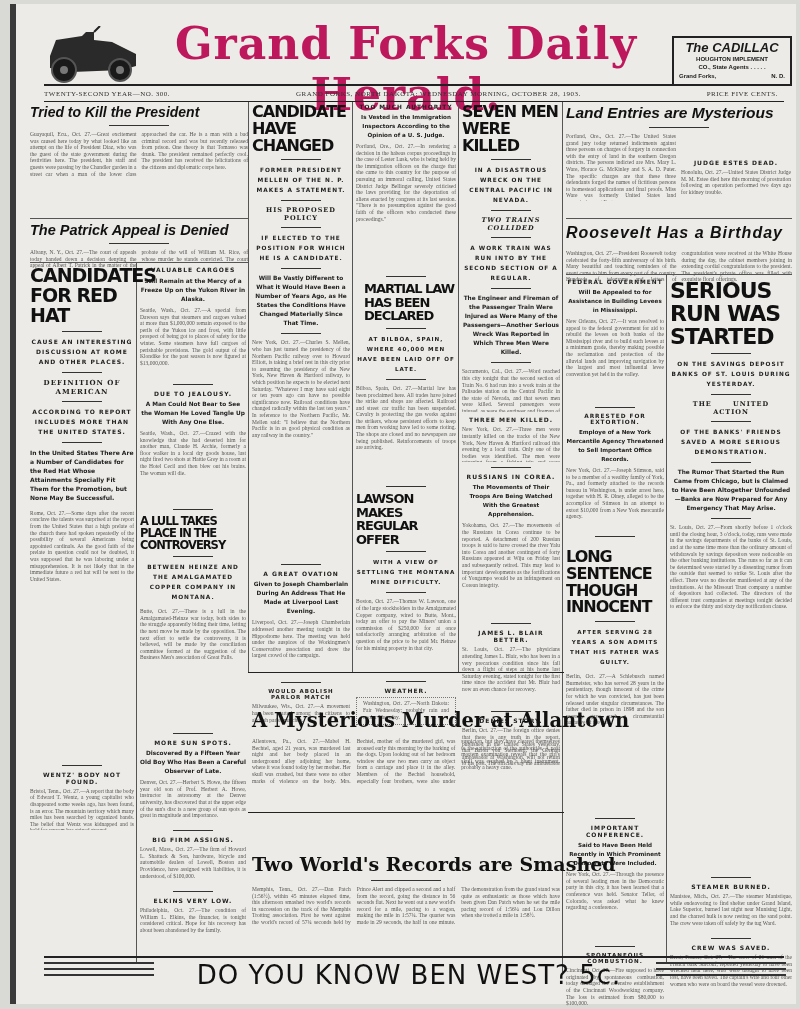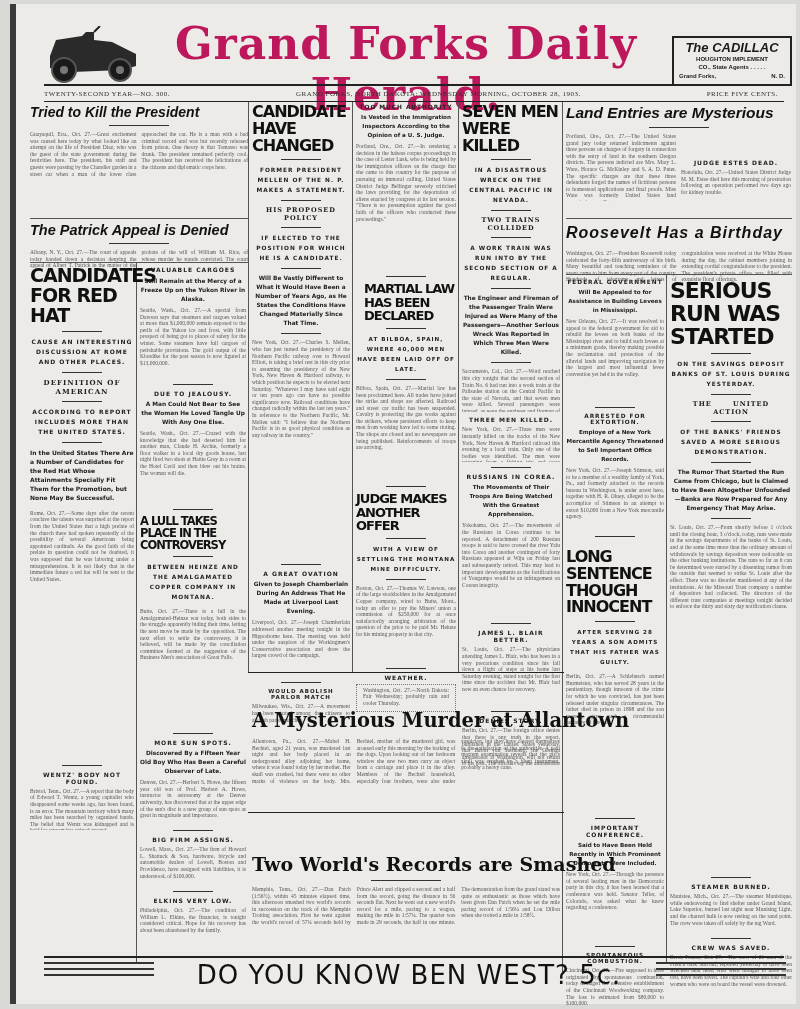--- a/index.html
+++ b/index.html
@@ -170,36 +170,36 @@
     <div class="smallhead" style="font-size:5.8px;">TOO MUCH AUTHORITY</div>
     <div class="subhead" style="margin-top:3px; font-size:5.6px;">Is Vested in the Immigration Inspectors According to the Opinion of a U. S. Judge.</div>
     <div class="body-text" style="height:128px; margin-top:3px;">Portland, Ore., Oct. 27.—In rendering a decision in the habeas corpus proceedings in the case of Lester Lusk, who is being held by the immigration officers on the charge that she came to this country for the purpose of pursuing an immoral calling, United States District Judge Bellinger severely criticised the laws providing for the deportation of aliens enacted by congress at its last session. "There is no presumption against the good faith of the officers who conducted these proceedings."</div>
     <div class="dash"></div>
     <div class="h-cond" style="font-size:13px; width:100px;margin-left:8px;">MARTIAL LAW HAS BEEN DECLARED</div>
     <div class="dash"></div>
     <div class="deck" style="font-size:5.6px;">AT BILBOA, SPAIN, WHERE 40,000 MEN HAVE BEEN LAID OFF OF LATE.</div>
     <div class="dash"></div>
     <div class="body-text" style="height:96px;">Bilboa, Spain, Oct. 27.—Martial law has been proclaimed here. All trades have joined the strike and shops are affected. Railroad and street car traffic has been suspended. Cavalry is protecting the gas works against the strikers, whose persistent efforts to keep men from working have led to some rioting. The shops are closed and no newspapers are being published. Reinforcements of troops are arriving.</div>
     <div class="dash"></div>
-    <div class="h-cond" style="font-size:13px; width:100px;">JUDGE MAKES ANOTHER OFFER</div>
+    <div class="h-cond" style="font-size:13px; width:100px;">LAWSON MAKES REGULAR OFFER</div>
     <div class="dash"></div>
     <div class="deck" style="font-size:5.6px;">WITH A VIEW OF SETTLING THE MONTANA MINE DIFFICULTY.</div>
     <div class="dash"></div>
     <div class="body-text" style="height:78px;">Boston, Oct. 27.—Thomas W. Lawson, one of the large stockholders in the Amalgamated Copper company, wired to Butte, Mont., today an offer to pay the Miners' union a commission of $250,000 for at once satisfactorily arranging arbitration of the question of the price to be paid Mr. Heinze for his mining property in that city.</div>
     <div class="dash"></div>
     <div class="smallhead" style="font-size:6px;">WEATHER.</div>
     <div class="body-text" style="height:28px; margin-top:3px; border:1px dotted #777; padding:2px 6px;">Washington, Oct. 27.—North Dakota: Fair Wednesday; probably rain and cooler Thursday.</div>
   </div>
 
   <div class="abs" style="left:446px; top:100px; width:98px;">
     <div class="h-cond" style="font-size:16px; width:98px;">SEVEN MEN WERE KILLED</div>
     <div class="dash"></div>
     <div class="deck" style="font-size:5.8px;">IN A DISASTROUS WRECK ON THE CENTRAL PACIFIC IN NEVADA.</div>
     <div class="dash"></div>
-    <div class="smallhead" style="font-family:'DejaVu Serif',serif; font-size:6.5px;">TWO TRAINS COLLIDED</div>
+    <div class="smallhead" style="font-family:'DejaVu Serif',serif; font-size:6.5px;font-style:italic;">TWO TRAINS COLLIDED</div>
     <div class="dash"></div>
     <div class="deck" style="font-size:5.8px;">A WORK TRAIN WAS RUN INTO BY THE SECOND SECTION OF A REGULAR.</div>
     <div class="dash"></div>
     <div class="subhead" style="font-size:5.8px;">The Engineer and Fireman of the Passenger Train Were Injured as Were Many of the Passengers—Another Serious Wreck Was Reported in Which Three Men Were Killed.</div>
     <div class="dash"></div>
     <div class="body-text" style="height:44px;">Sacramento, Cal., Oct. 27.—Word reached this city tonight that the second section of Train No. 6 had run into a work train at the Palisades station on the Central Pacific in the state of Nevada, and that seven men were killed. Several passengers were injured, as were the engineer and fireman of the passenger train.</div>
     <div class="smallhead" style="font-size:6px; margin-top:4px;">THREE MEN KILLED.</div>
     <div class="body-text" style="height:36px; margin-top:3px;">New York, Oct. 27.—Three men were instantly killed on the tracks of the New York, New Haven &amp; Hartford railroad this evening by a local train. Only one of the bodies was identified. The men were returning from a fishing trip and were walking along the tracks.</div>
     <div class="dash"></div>
     <div class="smallhead" style="font-size:6px;">RUSSIANS IN COREA.</div>

